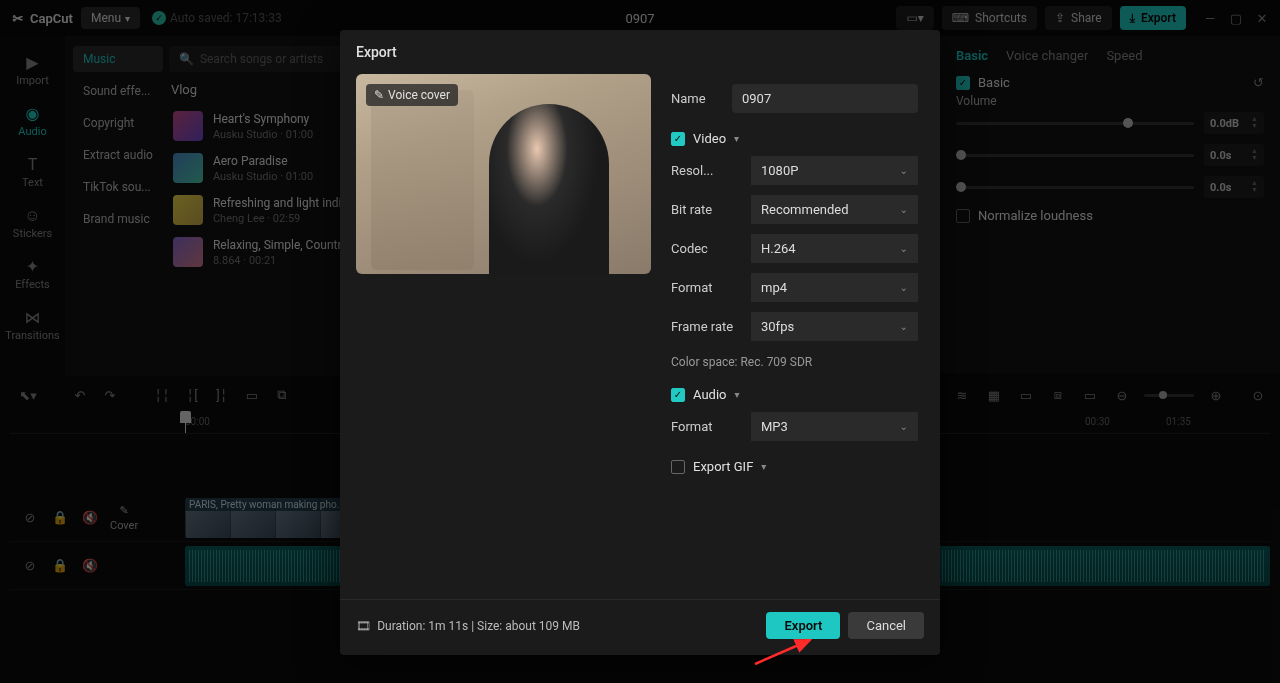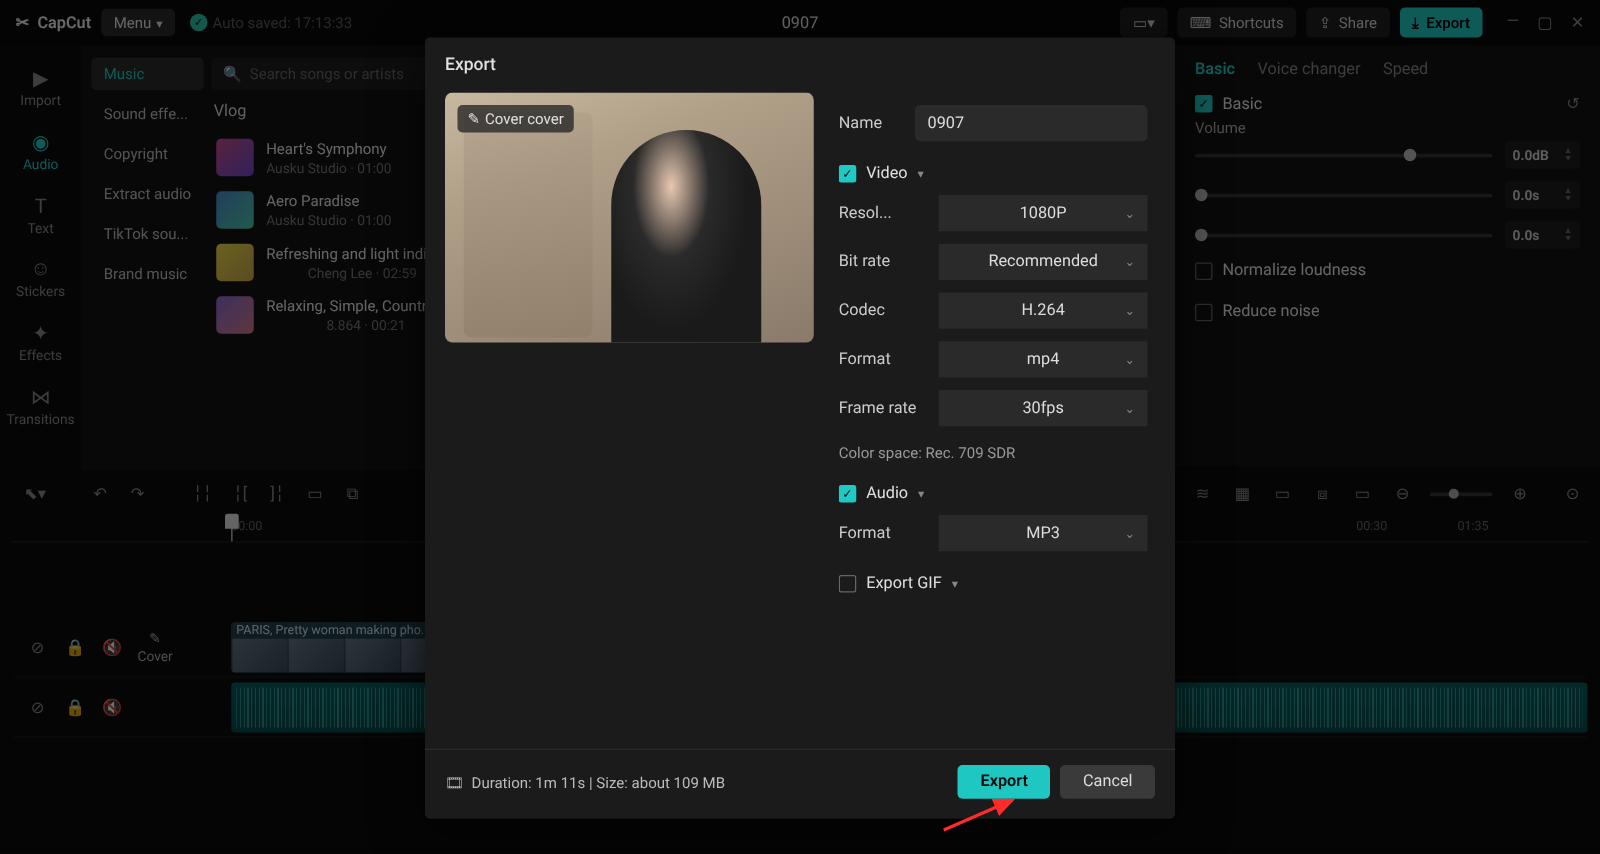--- a/index.html
+++ b/index.html
@@ -31,21 +31,21 @@
 .categories { width:98px; display:flex; flex-direction:column; gap:6px; }
 .cat { padding:6px 10px; font-size:12px; color:#bbb; border-radius:4px; cursor:pointer; white-space:nowrap; overflow:hidden; text-overflow:ellipsis;}
 .cat.active { background:#2a2a2a; color:#21c9c3; }
 .songs { flex:1; }
 .search { background:#1e1e1e; border-radius:4px; padding:6px 10px; display:flex; align-items:center; gap:6px; color:#666; font-size:12px; margin-bottom:10px;}
 .section-title { color:#d8d8d8; font-size:13px; margin:4px 0 8px 2px;}
 .song { display:flex; gap:10px; padding:6px 4px; align-items:center; cursor:pointer; border-radius:4px;}
 .song-thumb { width:30px; height:30px; border-radius:4px; flex-shrink:0;}
 .song-info { display:flex; flex-direction:column; gap:2px; overflow:hidden;}
 .song-title { color:#e0e0e0; font-size:12px; white-space:nowrap; overflow:hidden; text-overflow:ellipsis;}
-.song-meta { color:#777; font-size:11px;text-align:center; }
+.song-meta { color:#777; font-size:11px; }
 
 
 .right-panel { position:absolute; right:0; top:36px; width:340px; bottom:310px; background:#121212; padding:12px 16px; }
 .rp-tabs { display:flex; gap:18px; font-size:13px; margin-bottom:12px; }
 .rp-tab { color:#888; cursor:pointer;}
 .rp-tab.active { color:#21c9c3; font-weight:600;}
 .rp-section { display:flex; align-items:center; gap:8px; color:#e0e0e0; font-size:13px; margin:10px 0 4px;}
 .checkbox { width:14px; height:14px; border:1.5px solid #666; border-radius:2px; display:inline-flex; align-items:center; justify-content:center; cursor:pointer;}
 .checkbox.checked { background:#21c9c3; border-color:#21c9c3; color:#0a0a0a; font-size:10px;}
 .reset-icon { margin-left:auto; color:#888; cursor:pointer; }
@@ -92,21 +92,21 @@
 .edit-cover { position:absolute; top:10px; left:10px; background:rgba(40,40,40,0.8); color:#e0e0e0; padding:4px 8px; border-radius:4px; font-size:12px; display:flex; align-items:center; gap:4px; cursor:pointer;}
 .modal-right { flex:1; overflow-y:auto; padding-right:6px;}
 .modal-right::-webkit-scrollbar { width:6px; }
 .modal-right::-webkit-scrollbar-thumb { background:#3a3a3a; border-radius:3px;}
 .form-row { display:flex; align-items:center; margin:10px 0; gap:10px;}
 .form-label { width:70px; font-size:13px; color:#ccc; white-space:nowrap; overflow:hidden; text-overflow:ellipsis;}
 .form-input { flex:1; background:#2a2a2a; border:none; color:#ddd; padding:7px 10px; border-radius:4px; font-size:13px;}
 .form-path { flex:1; background:#2a2a2a; color:#aaa; padding:7px 10px; border-radius:4px; font-size:12px; display:flex; align-items:center; justify-content:space-between; gap:6px;}
 .folder-btn { width:22px; height:20px; background:#1a1a1a; border-radius:3px; display:flex; align-items:center; justify-content:center; cursor:pointer; font-size:11px;}
 .section-row { display:flex; align-items:center; gap:8px; margin:18px 0 6px; color:#e0e0e0; font-size:13px;}
-.dropdown { flex:1; background:#2a2a2a; padding:7px 10px; border-radius:0; color:#ddd; font-size:13px; display:flex; justify-content:center; align-items:center; position:relative; cursor:pointer;}
+.dropdown { flex:1; background:#2a2a2a; padding:7px 10px; border-radius:0; color:#ddd; font-size:13px; display:flex; align-items:center; position:relative; cursor:pointer;}
 .dropdown .chev { position:absolute; right:10px; color:#888; font-size:10px;}
 .colorspace { font-size:12px; color:#999; margin:14px 0;}
 .modal-footer { padding:12px 16px 16px; display:flex; align-items:center; border-top:1px solid #2a2a2a; }
 .duration-info { color:#bbb; font-size:12px; display:flex; align-items:center; gap:6px;}
 .footer-btns { margin-left:auto; display:flex; gap:8px;}
 .btn { padding:6px 18px; border-radius:4px; font-size:13px; cursor:pointer; border:none;}
 .btn-primary { background:#1fc7c2; color:#0a0a0a; font-weight:600;}
 .btn-secondary { background:#3a3a3a; color:#ddd;}
 
 
@@ -265,24 +265,20 @@
         <div class="slider-thumb" style="left:0%"></div>
       </div>
     <div class="value-box">
         <span>0.0s</span>
         <span class="stepper">▲<br>▼</span>
       </div>
   </div>
   <div class="rp-section">
     <span class="checkbox"></span>
     <span>Normalize loudness</span>
-  </div>
-  <div class="rp-section" style="margin-top:18px">
-    <span class="checkbox"></span>
-    <span>Reduce noise</span>
   </div>
 </div>
 
 <div class="toolbar">
   <span class="tool-icon">⬉▾</span>
   <span style="width:12px"></span>
   <span class="tool-icon">↶</span>
   <span class="tool-icon">↷</span>
   <span style="width:12px"></span>
   <span class="tool-icon">╎╎</span>
@@ -354,21 +350,21 @@
 
 <div class="modal">
   <div class="modal-header">Export</div>
   <div class="modal-body">
     <div class="modal-left">
       <div class="cover-preview">
         <div class="cover-arch"></div>
         <div class="cover-subject"></div>
         <div class="edit-cover">
             <span>✎</span>
-            <span>Cover cover</span>
+            <span>Voice cover</span>
           </div>
       </div>
     </div>
     <div class="modal-right">
       <div class="form-row">
         <div class="form-label">Name</div>
         <input class="form-input" value="0907" style="">
       </div>
 
       <div class="section-row">

